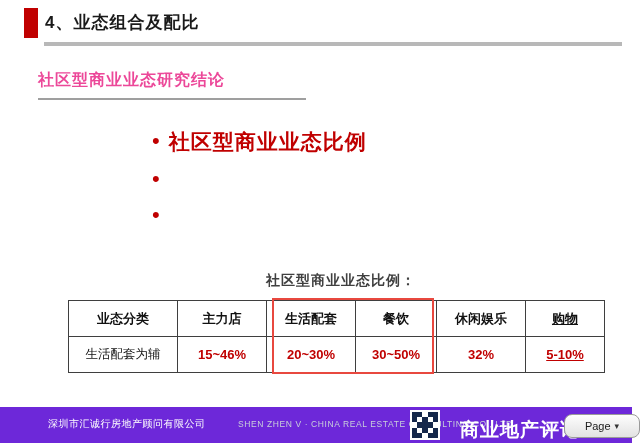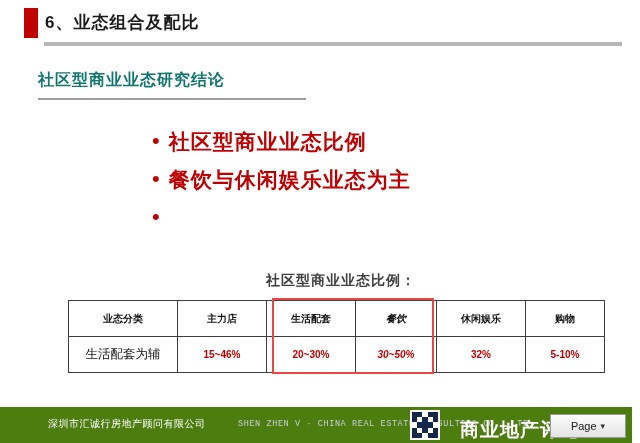--- a/index.html
+++ b/index.html
@@ -55,21 +55,21 @@
     background: #b8b8b8;
   }
 
   
   .section-title {
     position: absolute;
     left: 38px;
     top: 70px;
     font-size: 16px;
     font-weight: bold;
-    color: #0f766e;
+    color: #ec4899;
     letter-spacing: 1px;
   }
   .section-title-rule {
     position: absolute;
     left: 38px;
     top: 98px;
     width: 268px;
     height: 2px;
     background: #9f9f9f;
   }
@@ -124,64 +124,63 @@
   table.biz {
     border-collapse: collapse;
     width: 506px;
     table-layout: fixed;
   }
   table.biz td {
     border: 1px solid #3f3f3f;
     height: 35px;
     text-align: center;
     vertical-align: middle;
-    font-size: 10px;
+    font-size: 13px;
     color: #111111;
     font-weight: bold;
     padding: 0 2px;
   }
   table.biz tr.row-head td {
     font-weight: bold;
     color: #111111;
   }
   table.biz td.label-cell {
     font-weight: normal;
     color: #111111;
     font-size: 12.5px;
   }
   table.biz td.val-red {
     color: #c00000;
   }
   table.biz td.col0 { width: 104px; }
   table.biz td.col1 { width: 84px; }
   table.biz td.col2 { width: 84px; }
-  table.biz td.col3 { width: 76px; font-style: italic; }
+  table.biz td.col3 { width: 76px; }
   table.biz td.col4 { width: 84px; }
-  table.biz td.col5 { width: 74px; }
+  table.biz td.col5 { width: 74px; text-decoration: underline; }
 
   .highlight-box {
     position: absolute;
     left: 272px;
     top: 298px;
     width: 162px;
     height: 76px;
     border: 2px solid #e8483f;
     box-sizing: border-box;
     pointer-events: none;
   }
 
   
   .footer {
     position: absolute;
     left: 0;
     bottom: 0;
     width: 632px;
     height: 36px;
-    background: #4d7c0f;
-    font-family: Liberation Mono, monospace;
+    background: #6d28d9;
   }
   .footer-left {
     position: absolute;
     left: 48px;
     top: 10px;
     font-size: 10px;
     color: #ffffff;
     letter-spacing: 0.5px;
   }
   .footer-center {
@@ -216,61 +215,60 @@
     top: 10px;
     font-size: 19px;
     color: #ffffff;
     font-weight: bold;
     letter-spacing: 1px;
   }
 
   
   .page-btn {
     position: absolute;
-    right: 14px;
+    right: 0;
     bottom: 5px;
     width: 74px;
     height: 22px;
     background: linear-gradient(#fdfdfd, #e2e2e2);
     border: 1px solid #9a9a9a;
-    border-radius: 0;
+    border-radius: 8px;
     display: flex;
     align-items: center;
     justify-content: center;
     font-size: 11px;
     color: #1a1a1a;
   }
   .page-btn .caret {
     margin-left: 4px;
     font-size: 9px;
     color: #333;
   }
 </style>
 </head>
 <body>
 
 <div class="slide">
 
   <div class="header">
     <div class="header-redbar"></div>
-    <div class="header-title">6、业态组合及配比</div>
+    <div class="header-title">4、业态组合及配比</div>
     <div class="header-underline"></div>
   </div>
 
   <div class="section-title">社区型商业业态研究结论</div>
   <div class="section-title-rule"></div>
 
   <div class="bullets">
     <div class="bullet-row">
       <span class="bullet-dot">•</span>
       <span class="bullet-text">社区型商业业态比例</span>
     </div>
     <div class="bullet-row">
       <span class="bullet-dot">•</span>
-      <span class="bullet-text">餐饮与休闲娱乐业态为主</span>
     </div>
     <div class="bullet-row">
       <span class="bullet-dot">•</span>
     </div>
   </div>
 
   <div class="table-caption">社区型商业业态比例：</div>
 
   <div class="table-wrap">
     <table class="biz">

